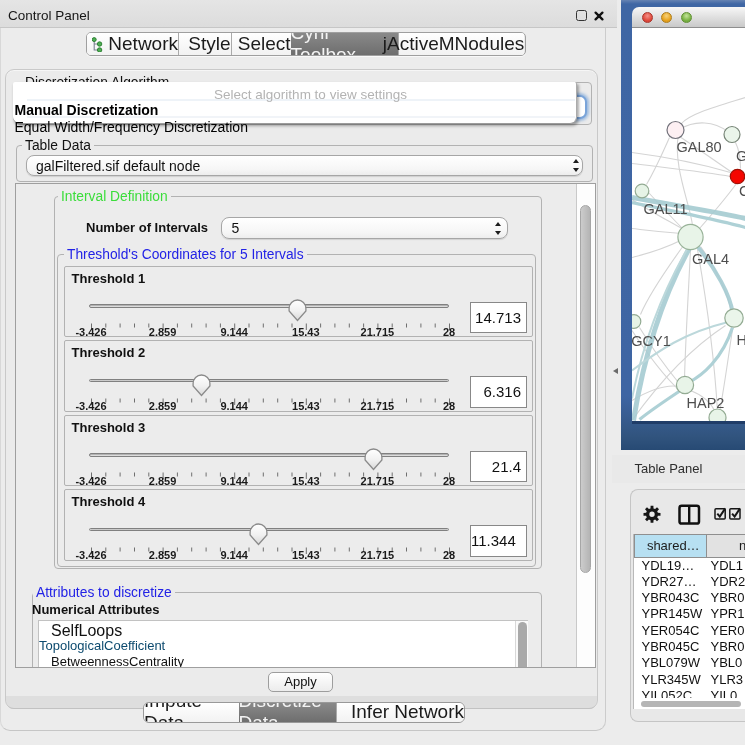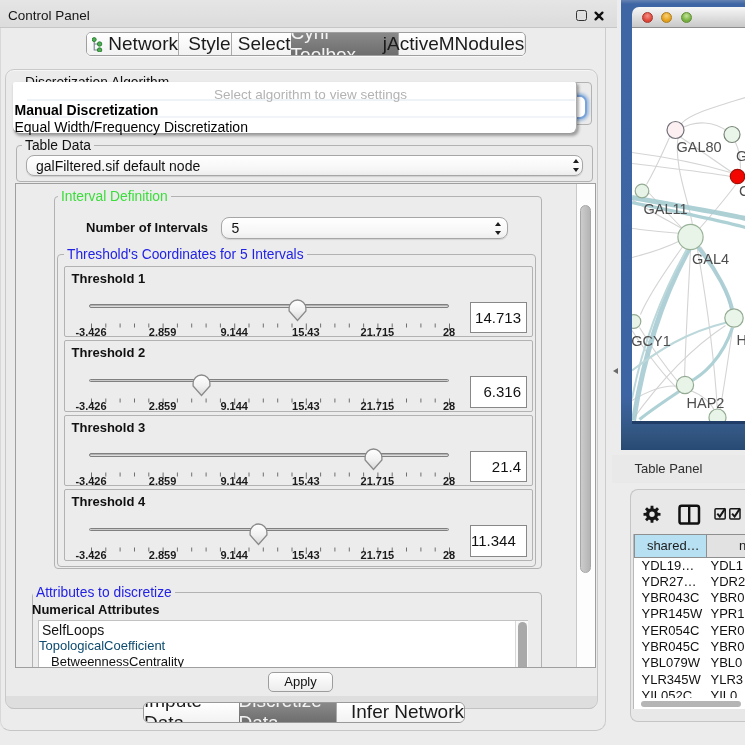--- a/index.html
+++ b/index.html
@@ -264,40 +264,40 @@
             </defs>
             <path d="M 10.5 1 a 8.4 8.4 0 0 1 8.4 8.4 l 0 2.6 L 10.5 21.5 L 2.1 12 l 0 -2.6 A 8.4 8.4 0 0 1 10.5 1 Z" fill="url(#thg257)" stroke="#8a8a8a" stroke-width="1.3"></path>
           </svg>
   <div style="position:absolute;left:405.5px;top:35px;width:56.5px;height:31.5px;background:#fff;border:1px solid #888;text-align:right;font-size:15px;line-height:29.5px;padding-right:17px;color:#111">11.344</div>
 </div>
 
   <div style="position:absolute;left:15.5px;top:408px;width:510px;height:120px;border:1px solid #b2b2b2;border-radius:4px"></div>
   <div class="gtitle" style="left:17px;top:401px;color:#2222e6">Attributes to discretize</div>
   <div style="position:absolute;left:16px;top:417.5px;font-size:13px;font-weight:bold;color:#111">Numerical Attributes</div>
   <div style="position:absolute;left:22px;top:436px;width:490px;height:60px;background:#fff;border:1px solid #c2c2c2;padding-top:1px">
-    <div style="height:16px;padding-left:3px;font-size:14px;color:#111">SelfLoops</div>
+    <div style="height:16px;padding-left:12px;font-size:16px;color:#111">SelfLoops</div>
           <div style="height:16px;padding-left:0;font-size:13px;color:#0c4a6e">TopologicalCoefficient</div>
           <div style="height:16px;padding-left:12px;font-size:13px;color:#111">BetweennessCentrality</div>
     <div style="position:absolute;left:476px;top:0;width:13px;height:60px;background:#fafafa;border-left:1px solid #d8d8d8"></div>
     <div style="position:absolute;left:479px;top:1px;width:8.5px;height:58px;background:#a9a9a9;border-radius:4.5px"></div>
   </div>
  </div>
 </div>
 
 <div class="abs" style="left:268px;top:672px;width:65px;height:20px;border:1px solid #9d9d9d;border-radius:5px;background:linear-gradient(#ffffff,#ececec);font-size:13px;color:#111;text-align:center;line-height:18px">Apply</div>
 
 <div class="abs" style="left:6px;top:696px;width:591px;height:12.5px;background:#dedede;border-bottom:1px solid #c2c2c2;border-radius:0 0 8px 8px"></div>
 
 <div class="abs" style="left:143px;top:701.5px;width:322px;height:21.5px;border:1px solid #999;border-radius:6px;display:flex;overflow:hidden">
   <div class="seg" style="width:94.5px">Impute Data</div>
   <div class="seg dark" style="width:97px">Discretize Data</div>
   <div class="seg" style="width:128.5px;border-left:1px solid #aaa">Infer Network</div>
 </div>
 
-<div class="abs" style="left:13px;top:82px;width:564px;height:52px;background:#fff;border-bottom:1px solid #9c9c9c;border-right:1px solid #ababab;border-radius:2px 2px 7px 7px;box-shadow:1.5px 2px 3px rgba(0,0,0,0.33);z-index:5">
+<div class="abs" style="left:13px;top:82px;width:564px;height:42px;background:#fff;border-bottom:1px solid #9c9c9c;border-right:1px solid #ababab;border-radius:2px 2px 7px 7px;box-shadow:1.5px 2px 3px rgba(0,0,0,0.33);z-index:5">
   <div style="position:absolute;left:14px;top:16.5px;width:548px;height:2px;background:#eef3f8"></div>
   <div style="position:absolute;left:14px;top:34px;width:548px;height:1.5px;background:#f1f4f8"></div>
   <div style="position:absolute;left:31px;top:4.5px;width:533px;text-align:center;font-size:13.5px;color:#b3b3b3">Select algorithm to view settings</div>
   <div style="position:absolute;left:1.5px;top:20px;font-size:14px;font-weight:bold;color:#000">Manual Discretization</div>
   <div style="position:absolute;left:1.5px;top:36.5px;font-size:14px;color:#000">Equal Width/Frequency Discretization</div>
 </div>
 
 <div class="abs" style="left:613px;top:368px;width:0;height:0;border-top:3.5px solid transparent;border-bottom:3.5px solid transparent;border-right:5px solid #6a6a6a"></div>
 
 <div class="abs" style="left:620.8px;top:0;width:124.2px;height:449.5px;background:linear-gradient(#6683b2,#3f66a4 4px,#3e65a3 88%,#31547e 97%,#274a74)"></div>

